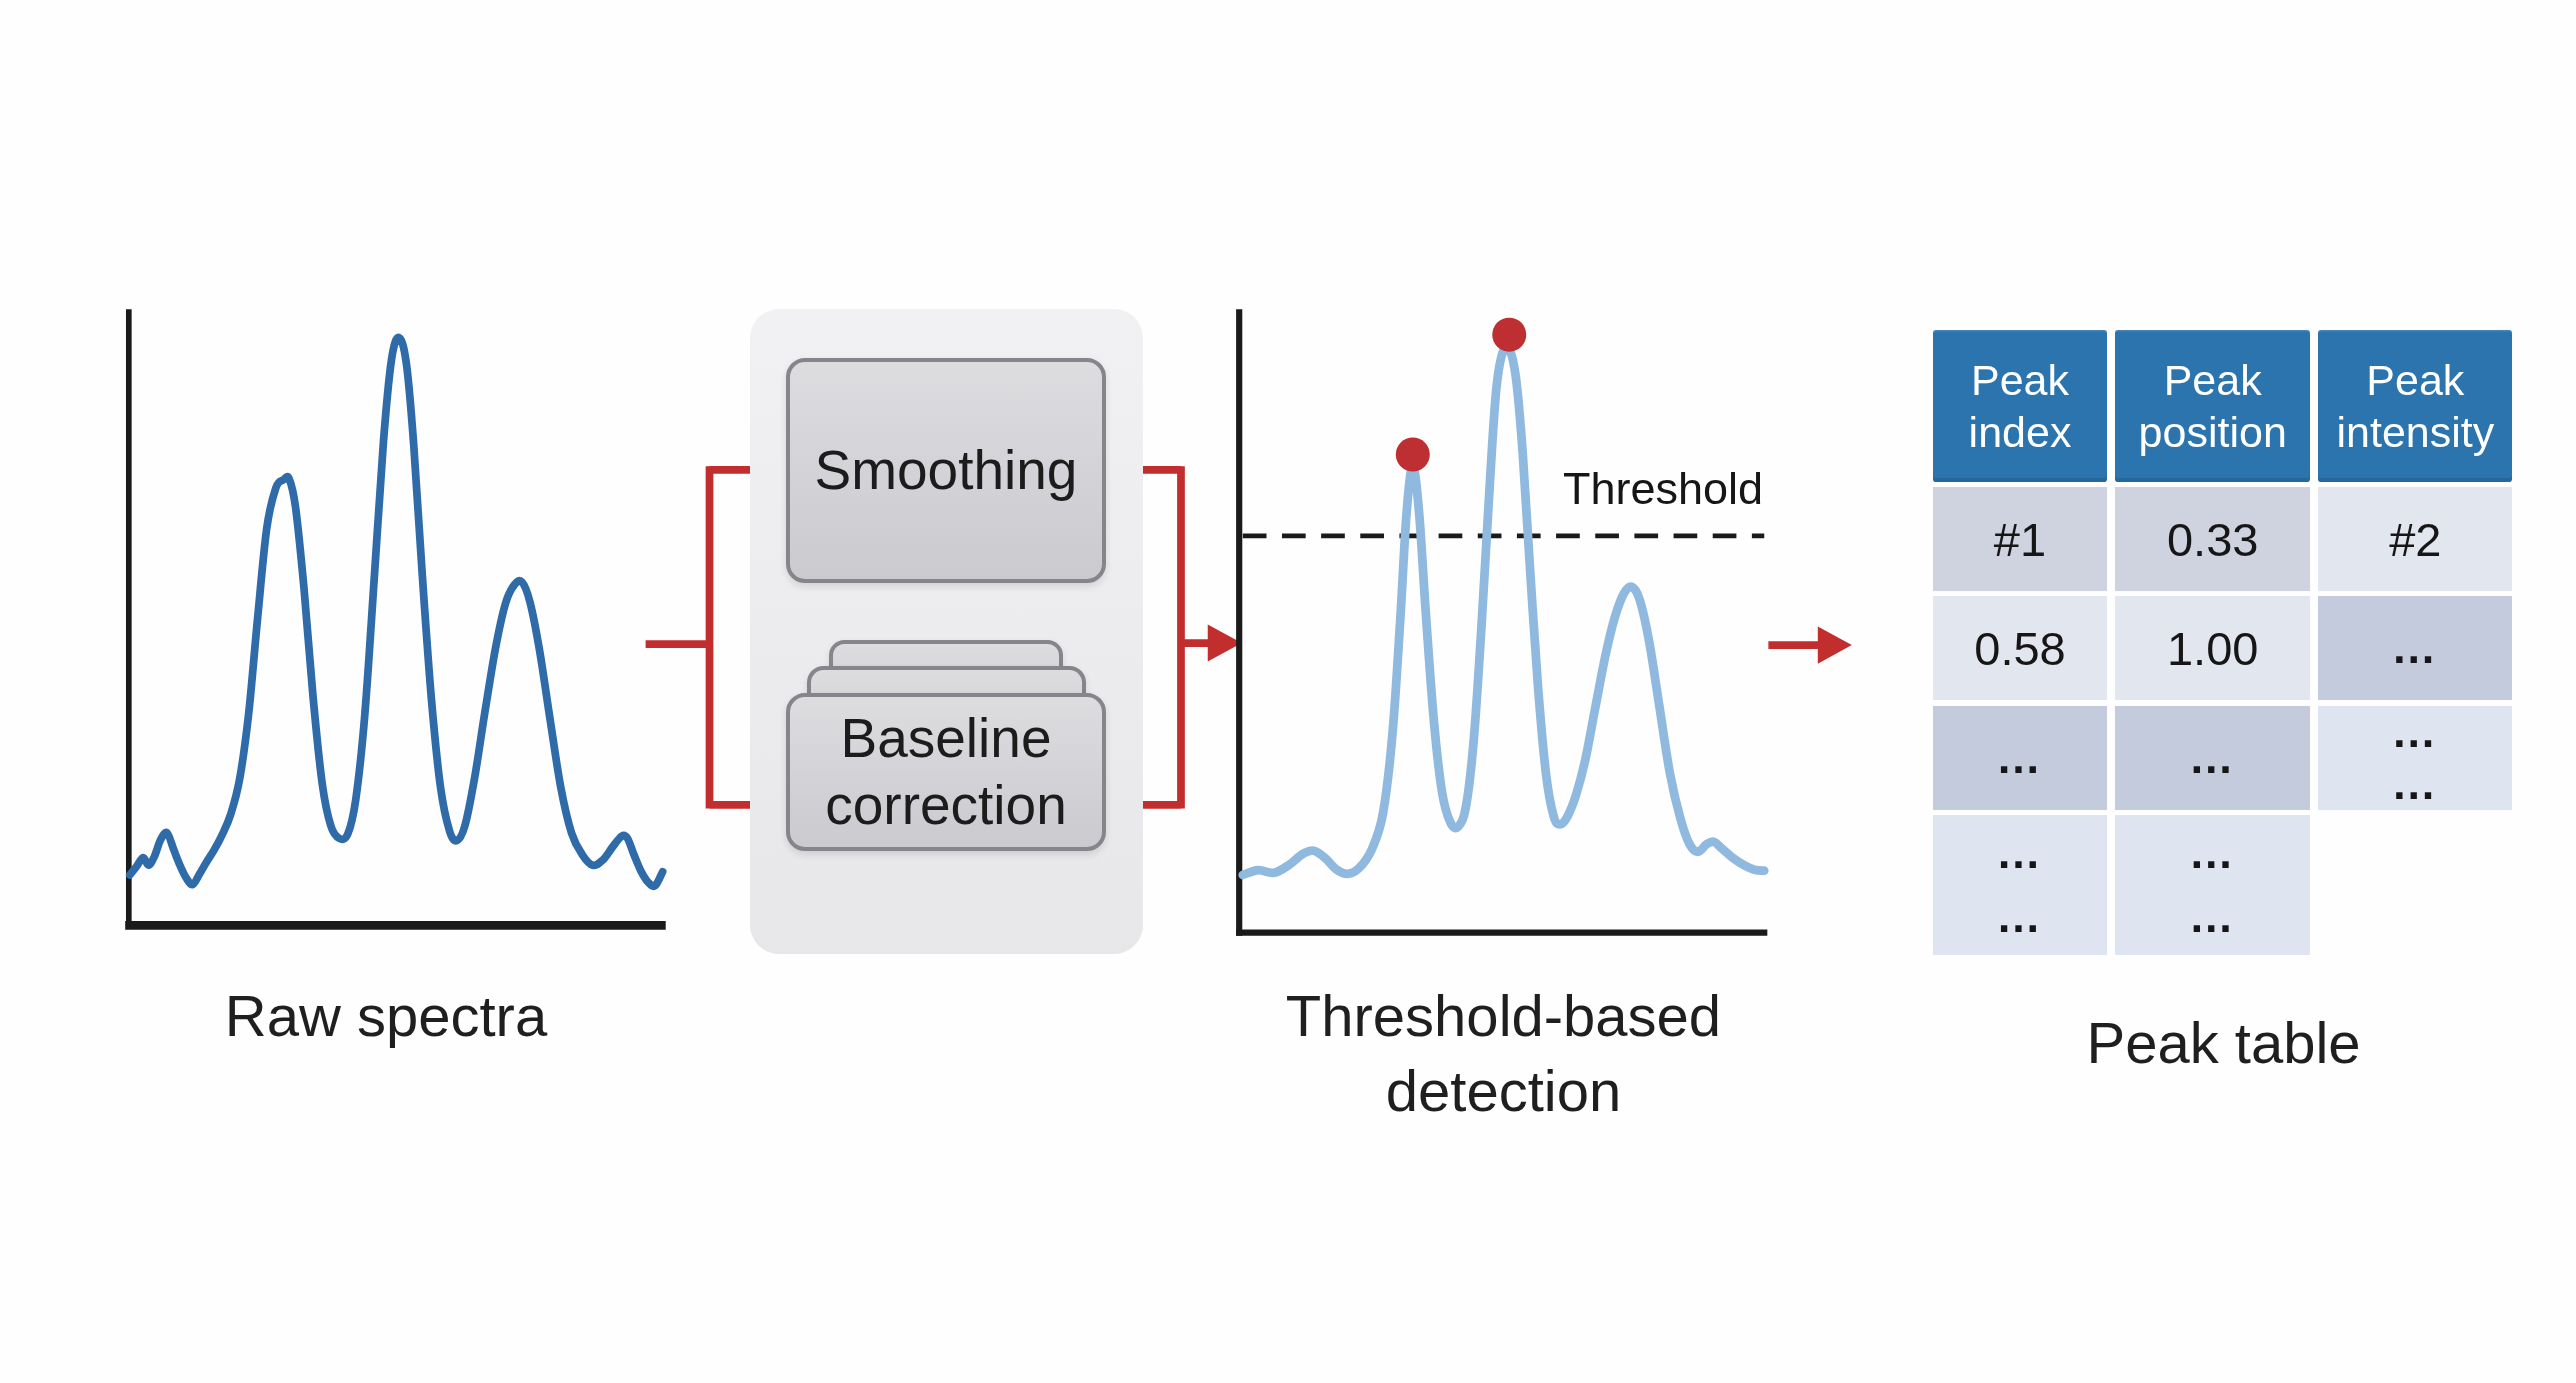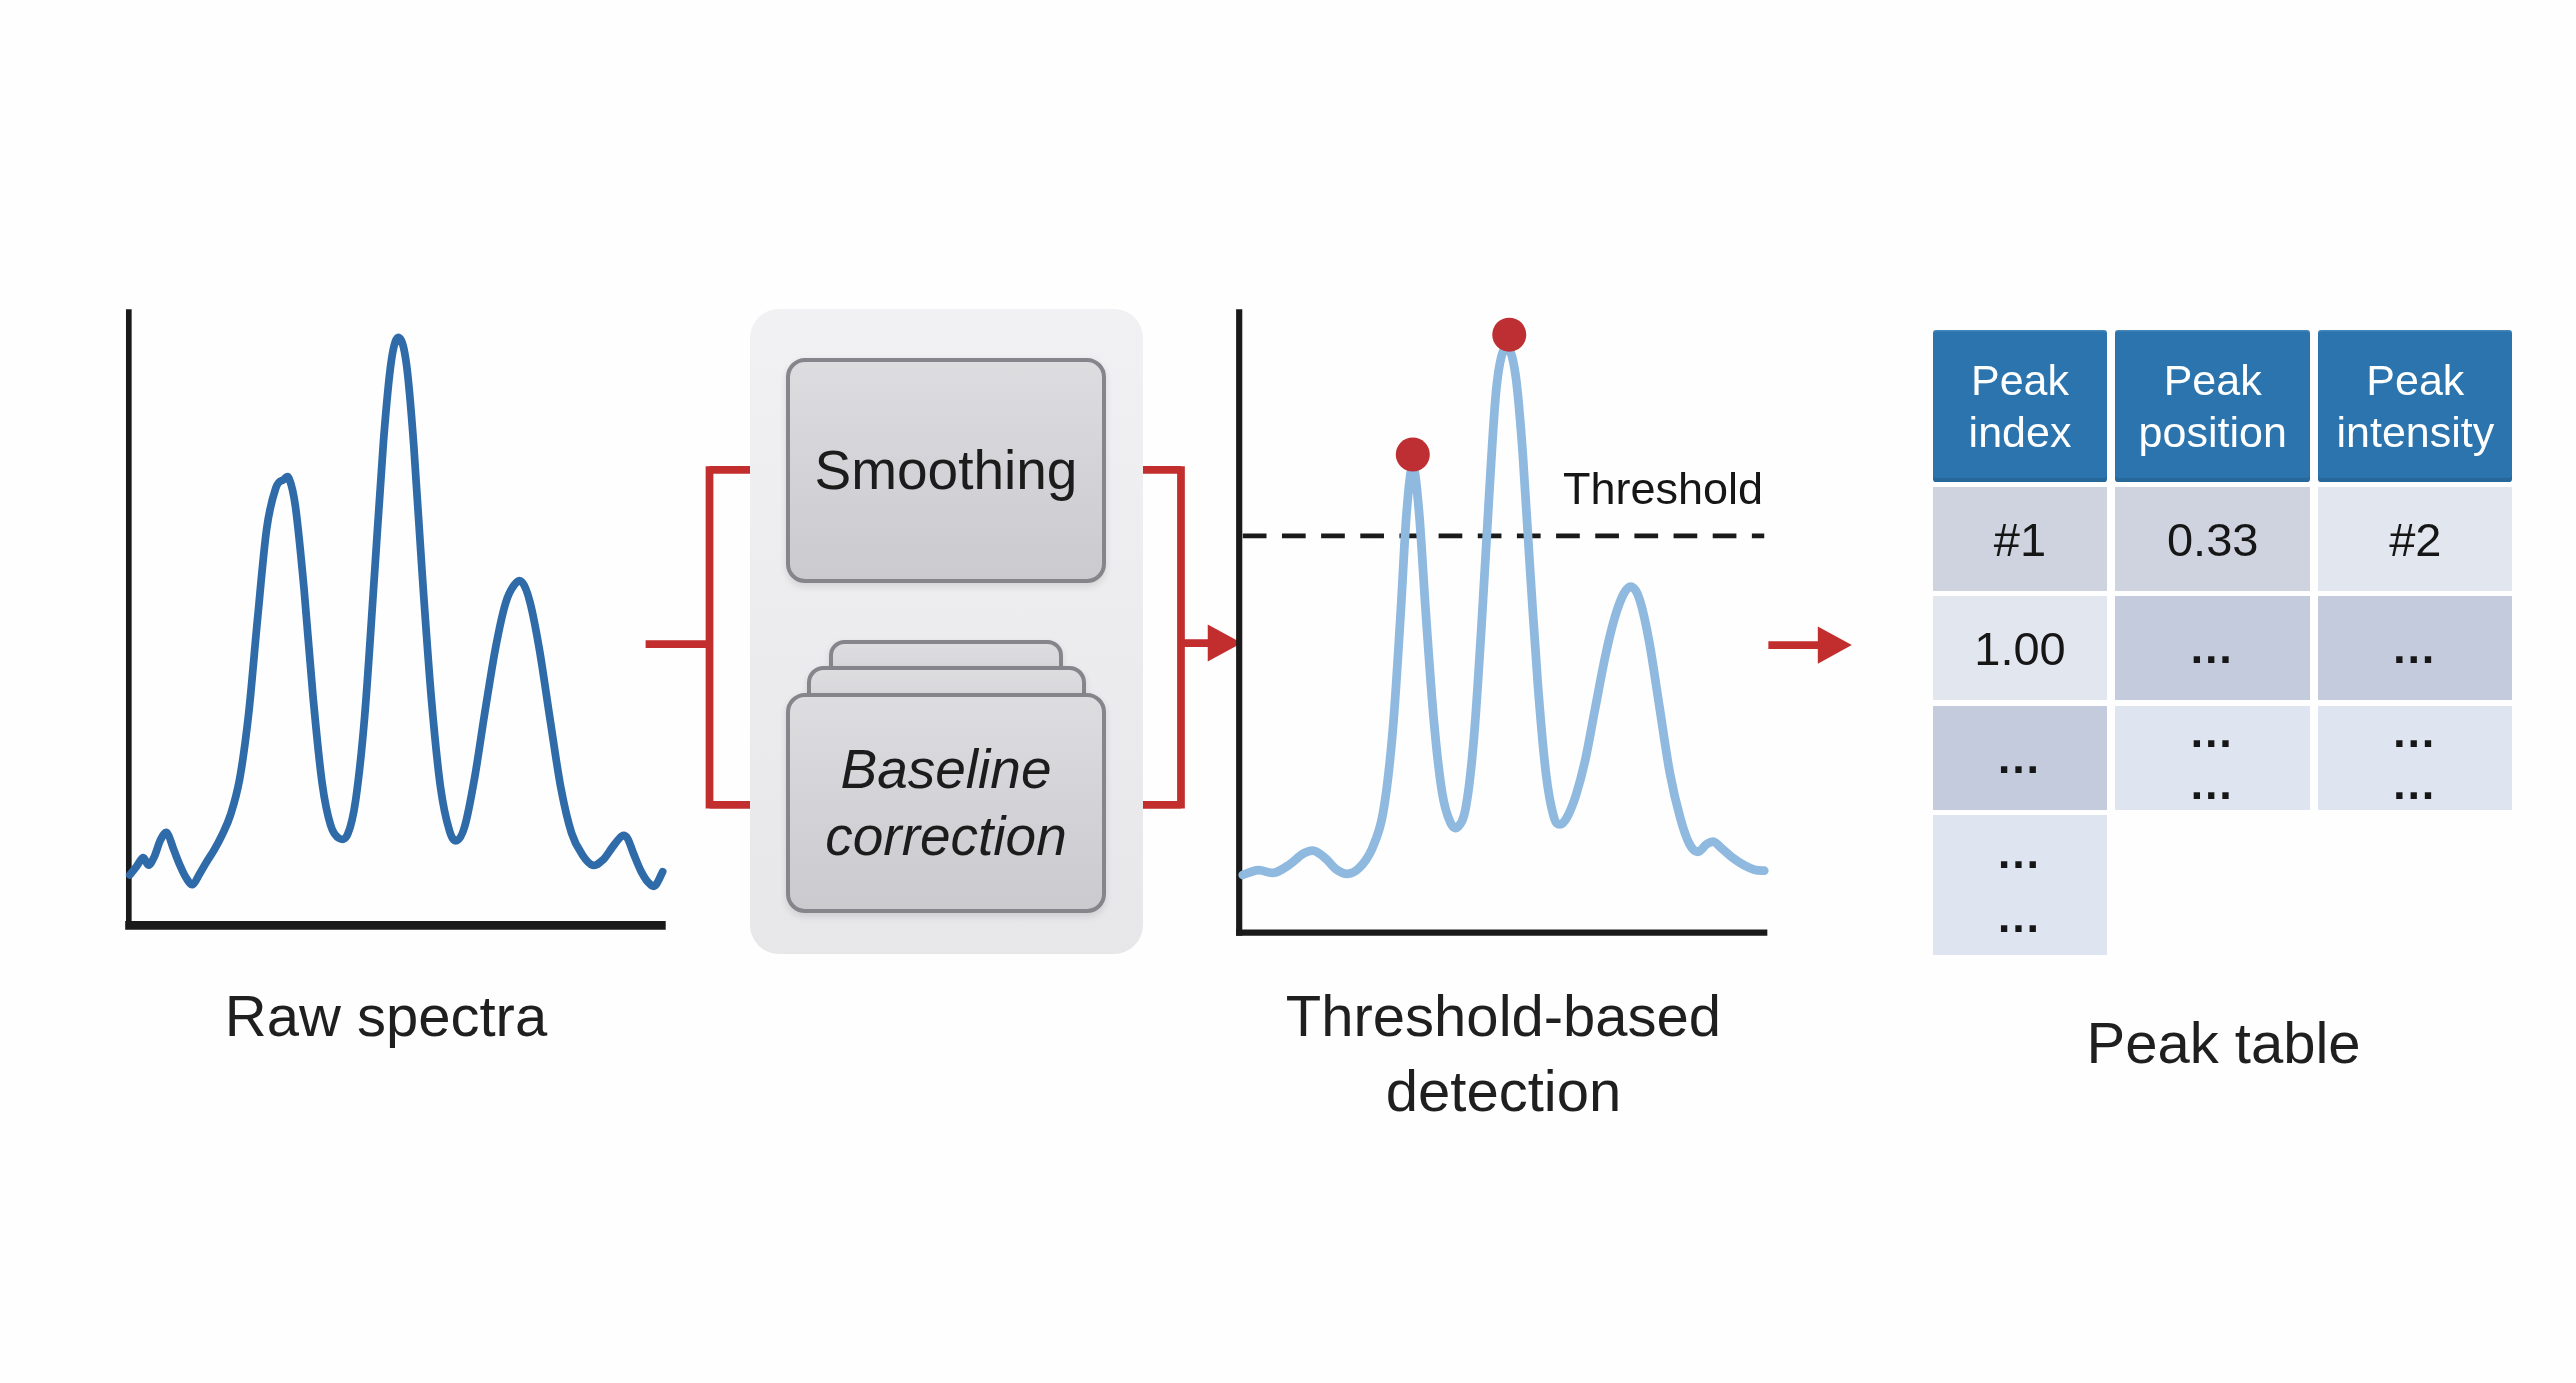--- a/index.html
+++ b/index.html
@@ -29,21 +29,21 @@
   .proc-box{
     box-sizing:border-box;border:4.6px solid var(--c-box_border,#85858B);border-radius:19px;
     background:linear-gradient(180deg,var(--c-box_bg_top,#DDDDE0),var(--c-box_bg_bottom,#CACACF));
     display:flex;align-items:center;justify-content:center;text-align:center;
     font-size:55px;line-height:1.22;color:var(--c-text_dark,#1c1c1c);
     box-shadow:0 3.1px 7.2px rgba(0,0,0,0.10);
   }
   .box-smoothing{left:786px;top:358px;width:320px;height:225px;}
   .stack-back{left:829px;top:640px;width:234px;height:88px;border-radius:15.5px;}
   .stack-mid{left:807px;top:666px;width:279px;height:103px;border-radius:16.5px;}
-  .box-baseline{left:786px;top:693px;width:320px;height:220px;padding:0 10.3px;font-style:italic;}
+  .box-baseline{left:786px;top:693px;width:320px;height:158px;padding:0 10.3px;}
 
   .caption{
     font-size:58px;line-height:1.3;text-align:center;color:#1F1F1F;
   }
   .cap-raw{left:77px;top:978px;width:618px;}
   .cap-detect{left:1220px;top:978px;width:567px;}
   .cap-table{left:1940px;top:1005px;width:567px;}
   .threshold-label{left:1534px;top:463px;width:258px;font-size:45px;text-align:center;color:#161616;}
 
   
@@ -122,20 +122,23 @@
     <div class="pt-td" style="background: var(--c-row_bg_1);">
       <span class="cell-line">#1</span>
     </div>
     <div class="pt-td" style="background: var(--c-row_bg_1);">
       <span class="cell-line">0.33</span>
     </div>
     <div class="pt-td" style="background: var(--c-row_bg_2);">
       <span class="cell-line">#2</span>
     </div>
     <div class="pt-td" style="background: var(--c-row_bg_2);">
+      <span class="cell-line">0.58</span>
+    </div>
+    <div class="pt-td" style="background: var(--c-row_bg_2);">
       <span class="cell-line">1.00</span>
     </div>
     <div class="pt-td" style="background: var(--c-row_bg_3);">
       <span class="cell-line dots">…</span>
     </div>
     <div class="pt-td" style="background: var(--c-row_bg_3);">
       <span class="cell-line dots">…</span>
     </div>
     <div class="pt-td" style="background: var(--c-row_bg_3);">
       <span class="cell-line dots">…</span>

